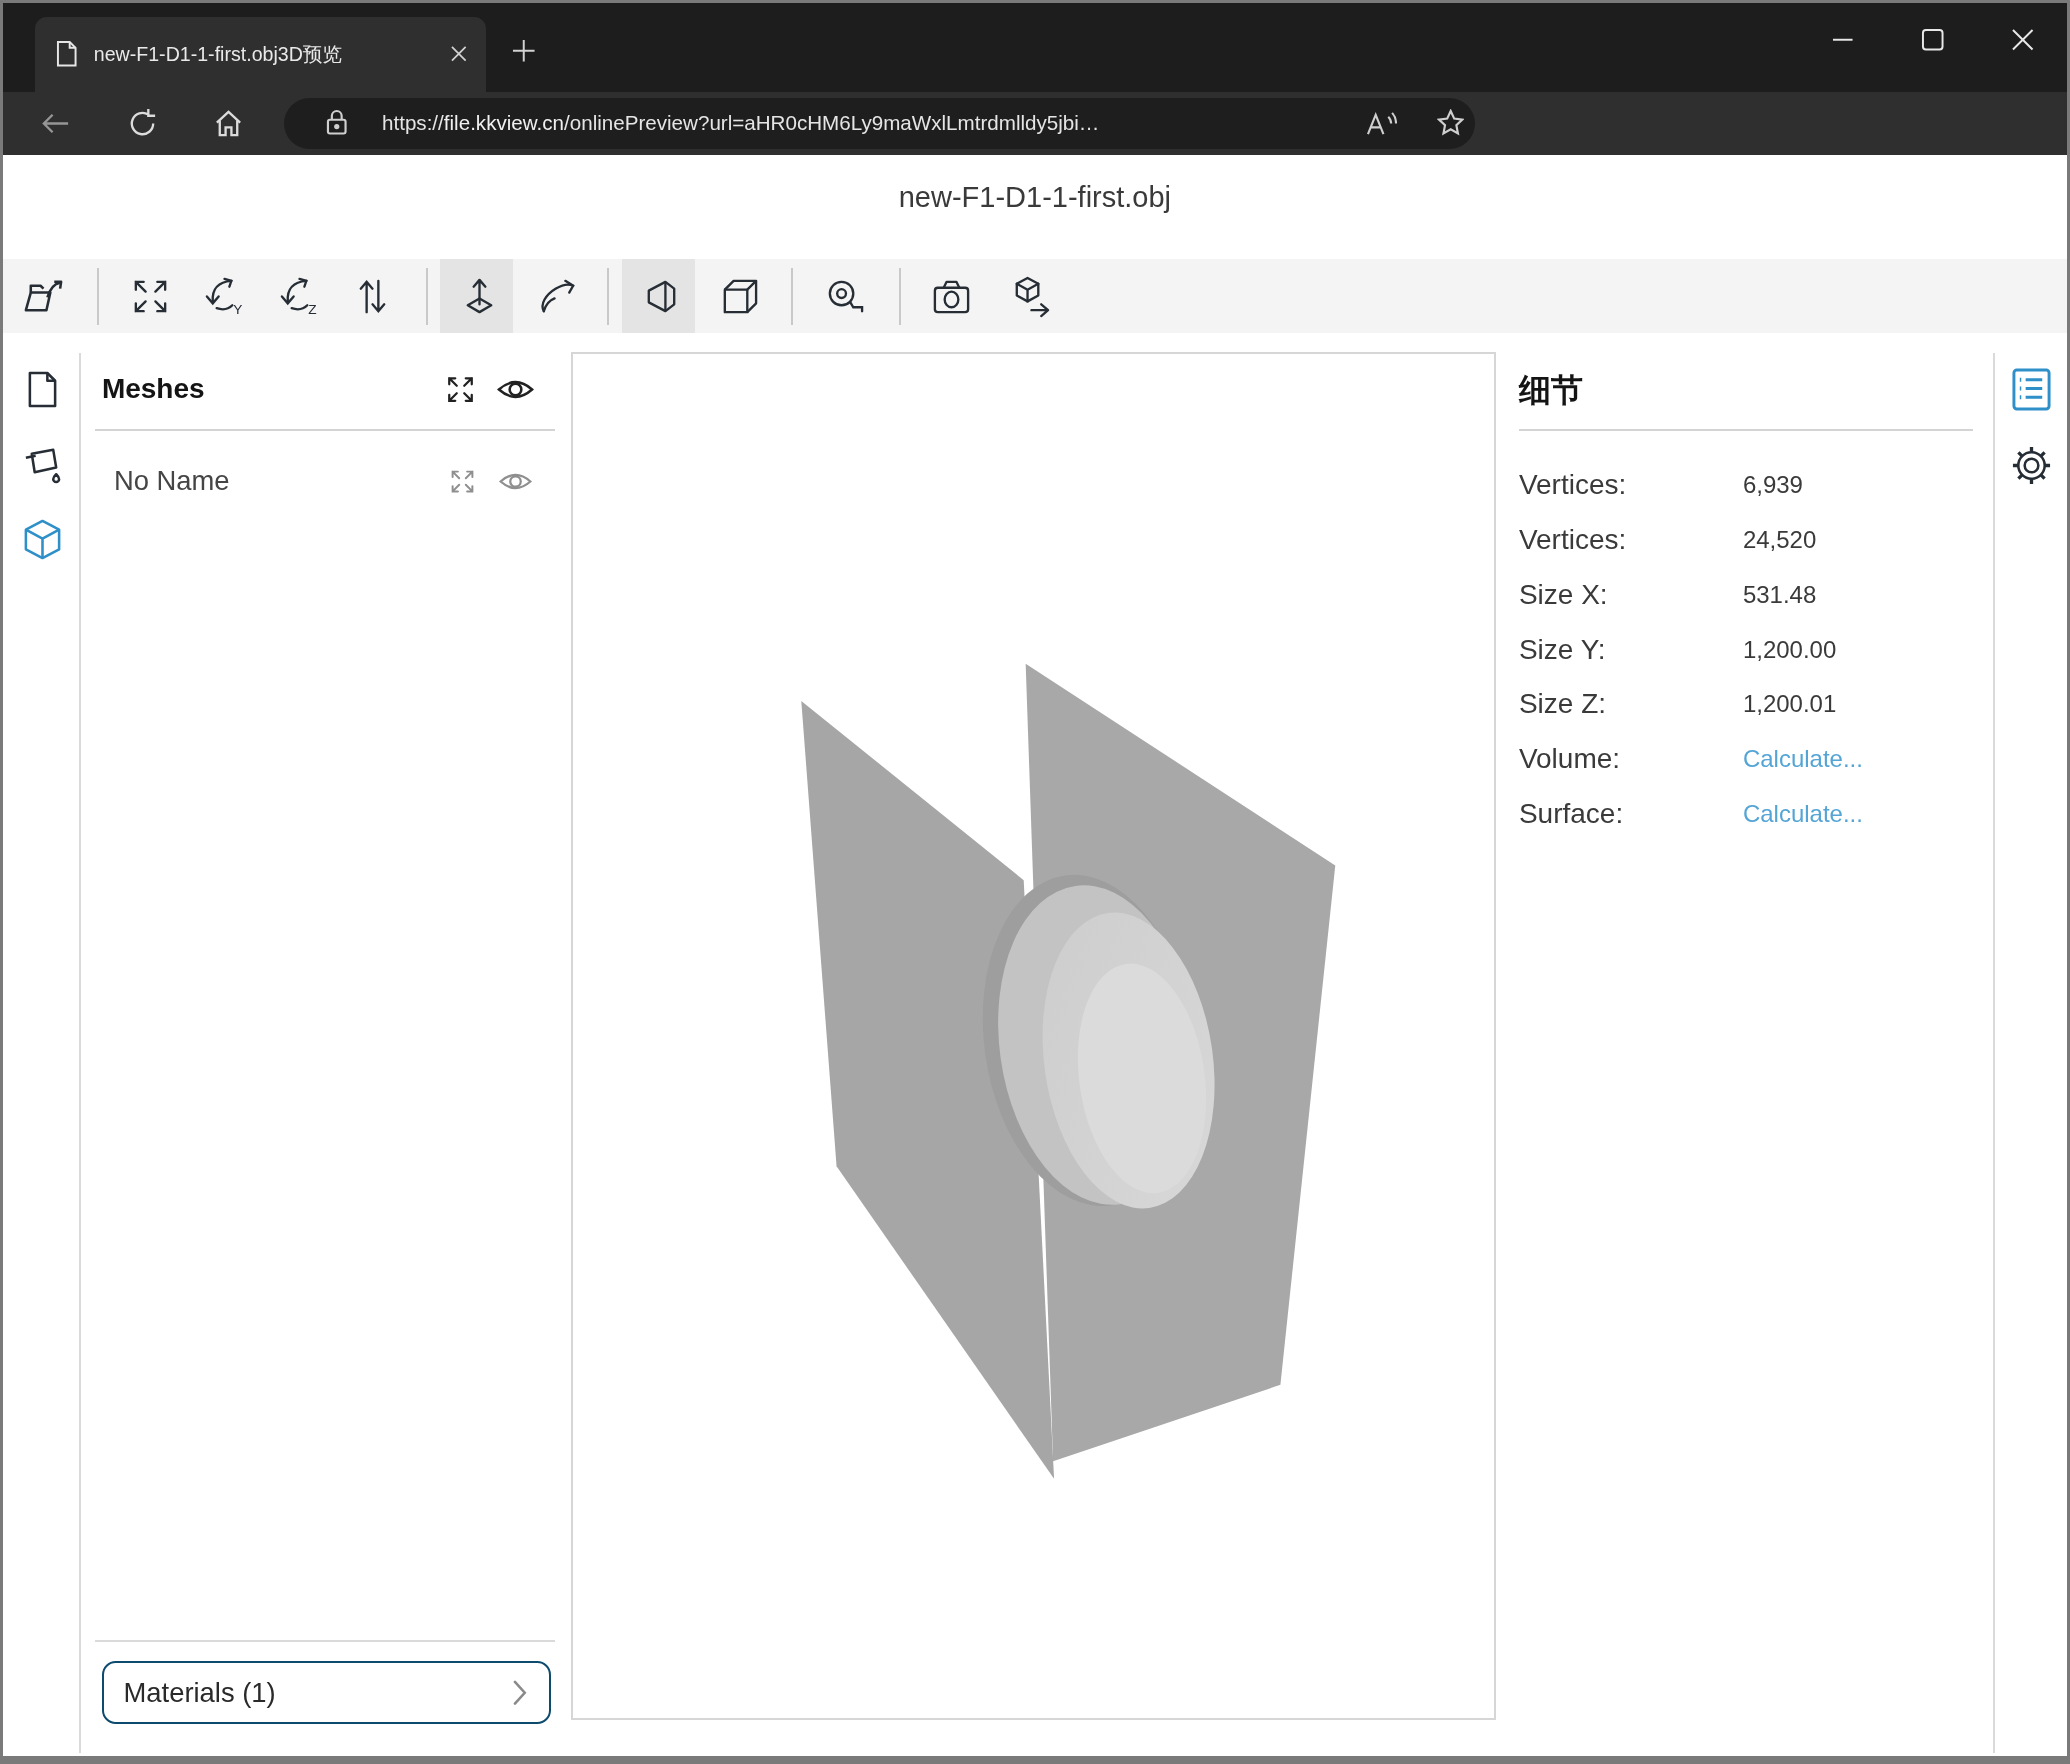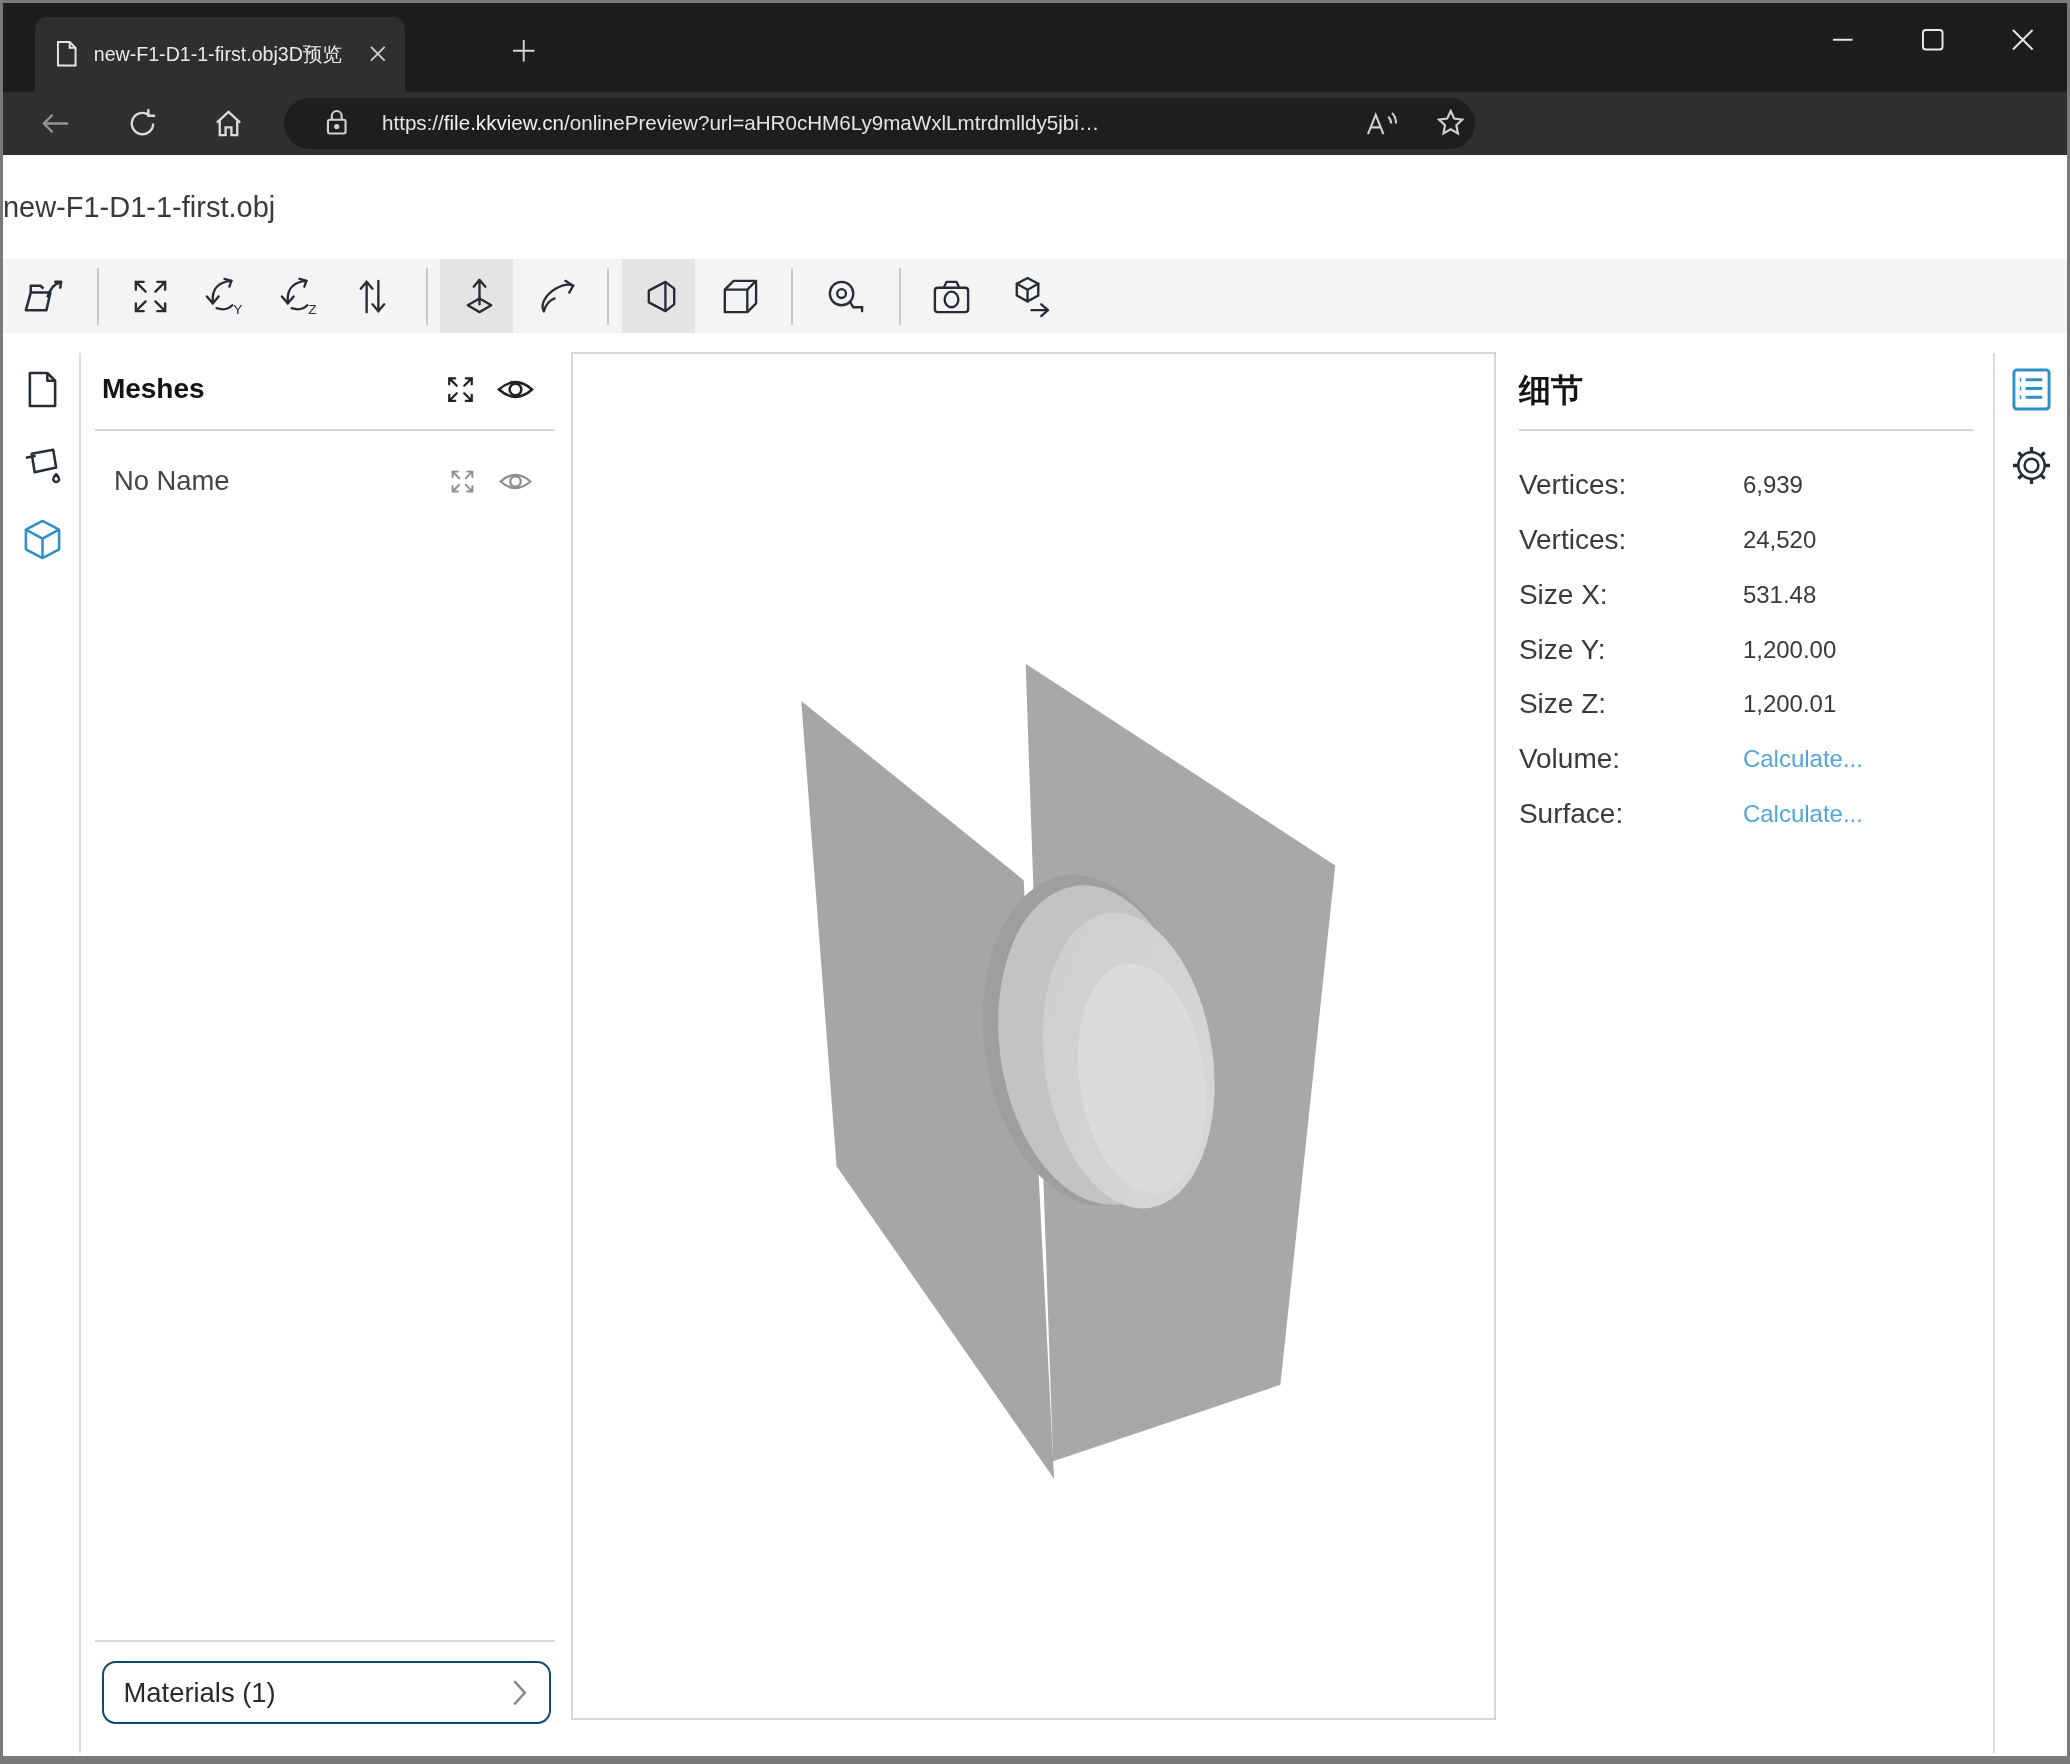--- a/index.html
+++ b/index.html
@@ -5,40 +5,40 @@
   * { margin:0; padding:0; box-sizing:border-box; }
   body { background:#555; font-family:"Liberation Sans","DejaVu Sans",sans-serif; }
   .screen { position:relative; width:2070px; height:1764px; background:#ffffff; overflow:hidden; }
   .abs { position:absolute; }
 
   
   .frame { position:absolute; background:#7a7a7a; z-index:50; }
 
   
   .titlebar { position:absolute; left:0; top:0; width:2070px; height:92px; background:#1d1d1d; }
-  .tab { position:absolute; left:35px; top:16.7px; width:370px; height:75px; background:#2f2f2f;
+  .tab { position:absolute; left:35px; top:16.7px; width:451px; height:75px; background:#2f2f2f;
          border-radius:11.8px 11.8px 0 0; display:flex; align-items:center;justify-content:space-between; }
   .tab-title { color:#e9e9e9; font-size:19.6px; margin-left:15.7px; white-space:nowrap; overflow:hidden; flex:1; }
   .icon-btn { display:flex; align-items:center; justify-content:center; }
   .newtab { position:absolute; left:502px; top:29px; width:43px; height:43px; }
   .wctrl { position:absolute; top:7.8px; width:63px; height:63px; display:flex; align-items:center; justify-content:center; }
 
   .browser-toolbar { position:absolute; left:0; top:92px; width:2070px; height:63px; background:#2f2f2f; }
   .nav-ic { position:absolute; top:7.8px; width:47px; height:47px; display:flex; align-items:center; justify-content:center; border-radius:5.9px; }
   .url-pill { position:absolute; left:284px; top:5.9px; width:1191px; height:51px; border-radius:25.5px;
               background:#1e1e1e; }
   .url-text { position:absolute; left:98px; top:0; height:51px; display:flex; align-items:center;
               font-size:20.6px; white-space:nowrap; }
   .url-dim { color:#e5e5e5; } .url-host { color:#f0f0f0; }
   .pill-ic { position:absolute; top:7.8px; width:35px; height:35px; display:flex; align-items:center; justify-content:center; }
   .ext-ic { position:absolute; top:94px; width:43px; height:43px; display:flex; align-items:center; justify-content:center; }
 
   
   .page { position:absolute; left:2.9px; top:155px; width:2064px; height:1602px; background:#fff; }
-  .page-title { position:absolute; left:0; top:36px; width:100%; 
+  .page-title { position:absolute; left:0; top:26px; width:100%; text-align:center;
                 font-size:29px; color:#3a3a3a; }
   .tool-band { position:absolute; left:0; top:104px; width:2064px; height:74px; background:#f4f4f4; }
   .tool-active { position:absolute; top:0; width:73px; height:74px; background:#e4e4e4; }
   .tool-btn { position:absolute; top:104px; width:73px; height:74px; display:flex; align-items:center; justify-content:center; color:#262d35; }
   .tool-sep { position:absolute; top:113px; width:2px; height:57px; background:#c9c9c9; }
 
   .vdiv { position:absolute; width:2px; background:#dadada; }
   .hdiv { position:absolute; height:2px; background:#d4d4d4; }
 
   .rail-ic { position:absolute; width:47px; height:47px; display:flex; align-items:center; justify-content:center; color:#262d35; }

